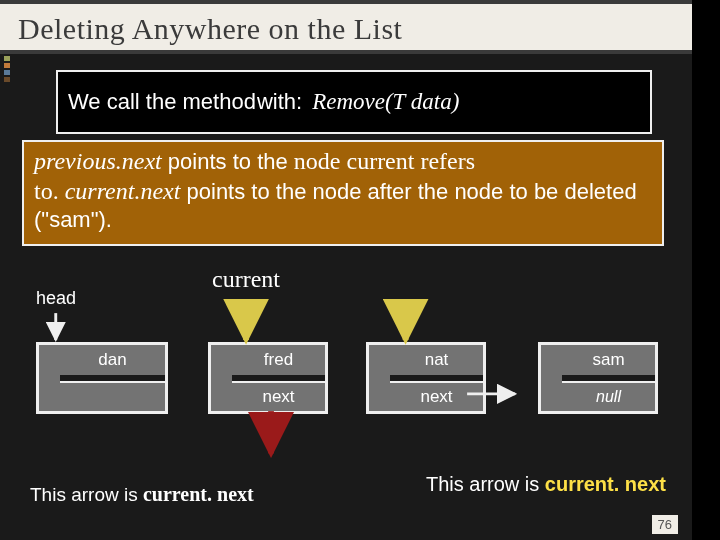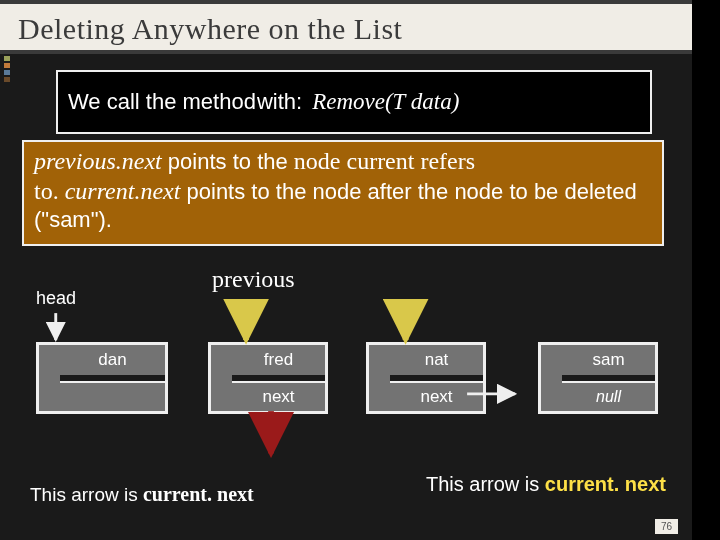--- a/index.html
+++ b/index.html
@@ -115,21 +115,21 @@
     font-size: 20px;
   }
   .footer-label.right .red { color: #fde047; font-weight: bold; text-align: center; }
 
   
   .pagenum {
     position: absolute;
     right: 14px; bottom: 6px;
     background: #f0ede6;
     color: #555;
-    font-size: 10px;
+    font-size: 13px;
     padding: 2px 6px;
     font-family: Arial, sans-serif;
   }
 
   
   .accent {
     position:absolute; left:4px; top:56px;
     width:6px; height:26px;
     display:flex; flex-direction:column; gap:2px;
   }
@@ -163,21 +163,21 @@
 
   <div class="explain-box">
     <span class="hand">previous.next</span><span>  points  to the </span><span class="hand-reg">node  current  refers</span>
     <br>
     <span class="hand-reg">to.   </span><span class="hand">current.next</span><span>   points to the node after the node to be deleted ("sam").</span>
   </div>
 
   <div class="diagram">
 
     <div class="lbl head" style="left:36px; top:28px">head</div>
-    <div class="lbl" style="left:212px; top:6px">previous</div>
+    <div class="lbl" style="left:212px; top:6px">current</div>
 
     <div class="node first" style="left:36px; top:82px">
       <div class="cell">dan</div>
       <div class="sep"></div>
       <div class="cell bot"></div>
     </div>
     <div class="node" style="left:208px; top:82px">
       <div class="cell">fred</div>
       <div class="sep"></div>
       <div class="cell bot">next</div>

